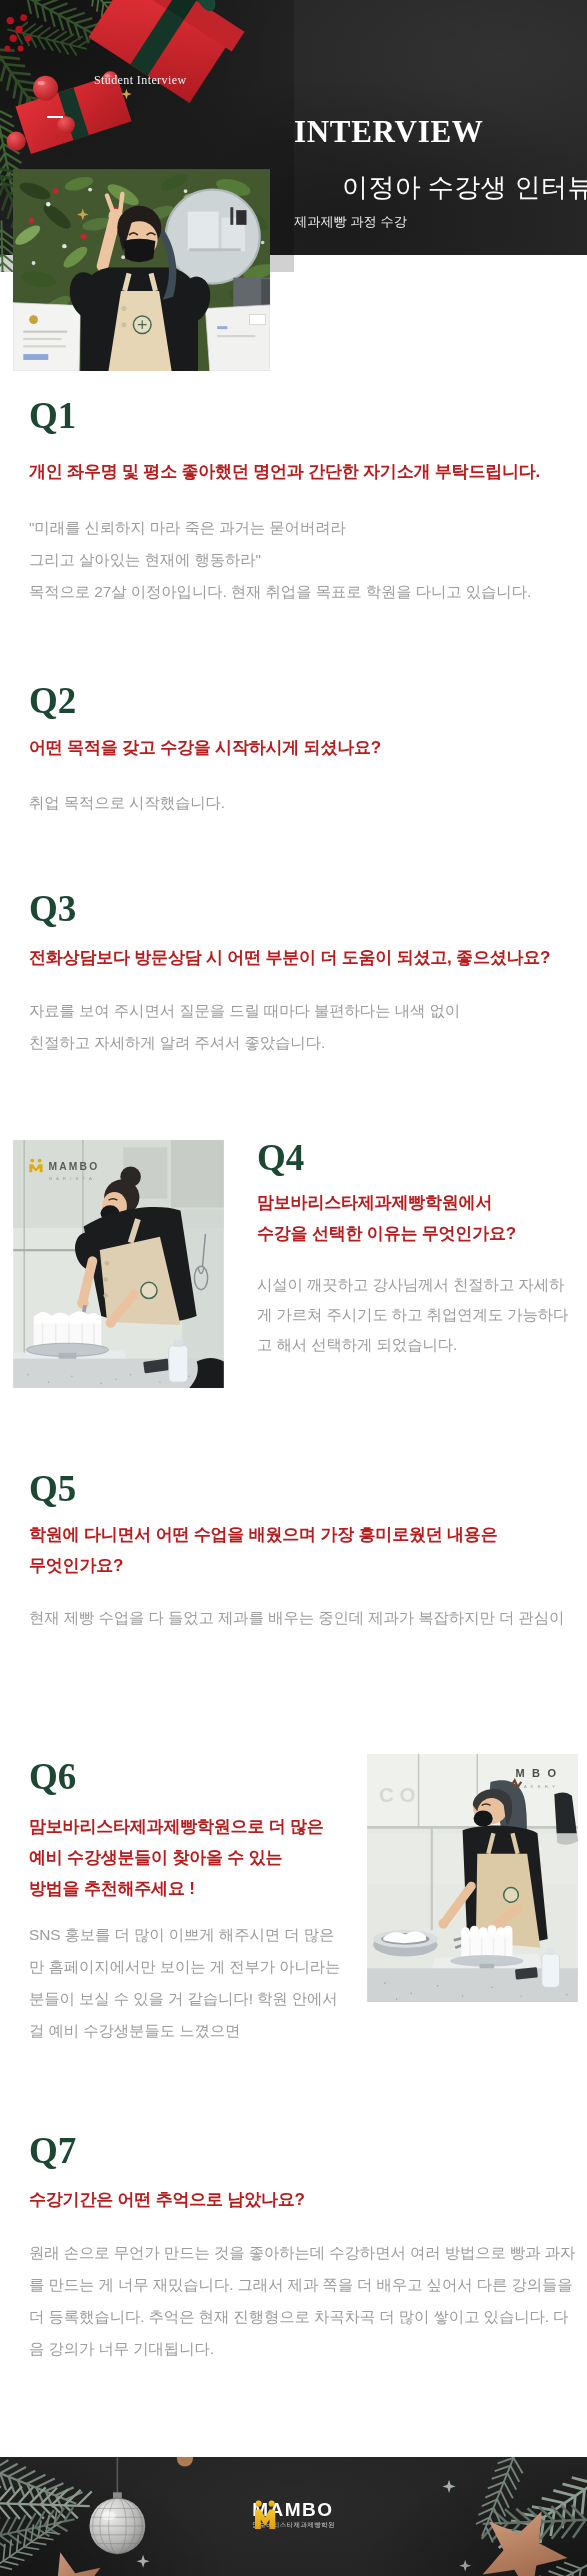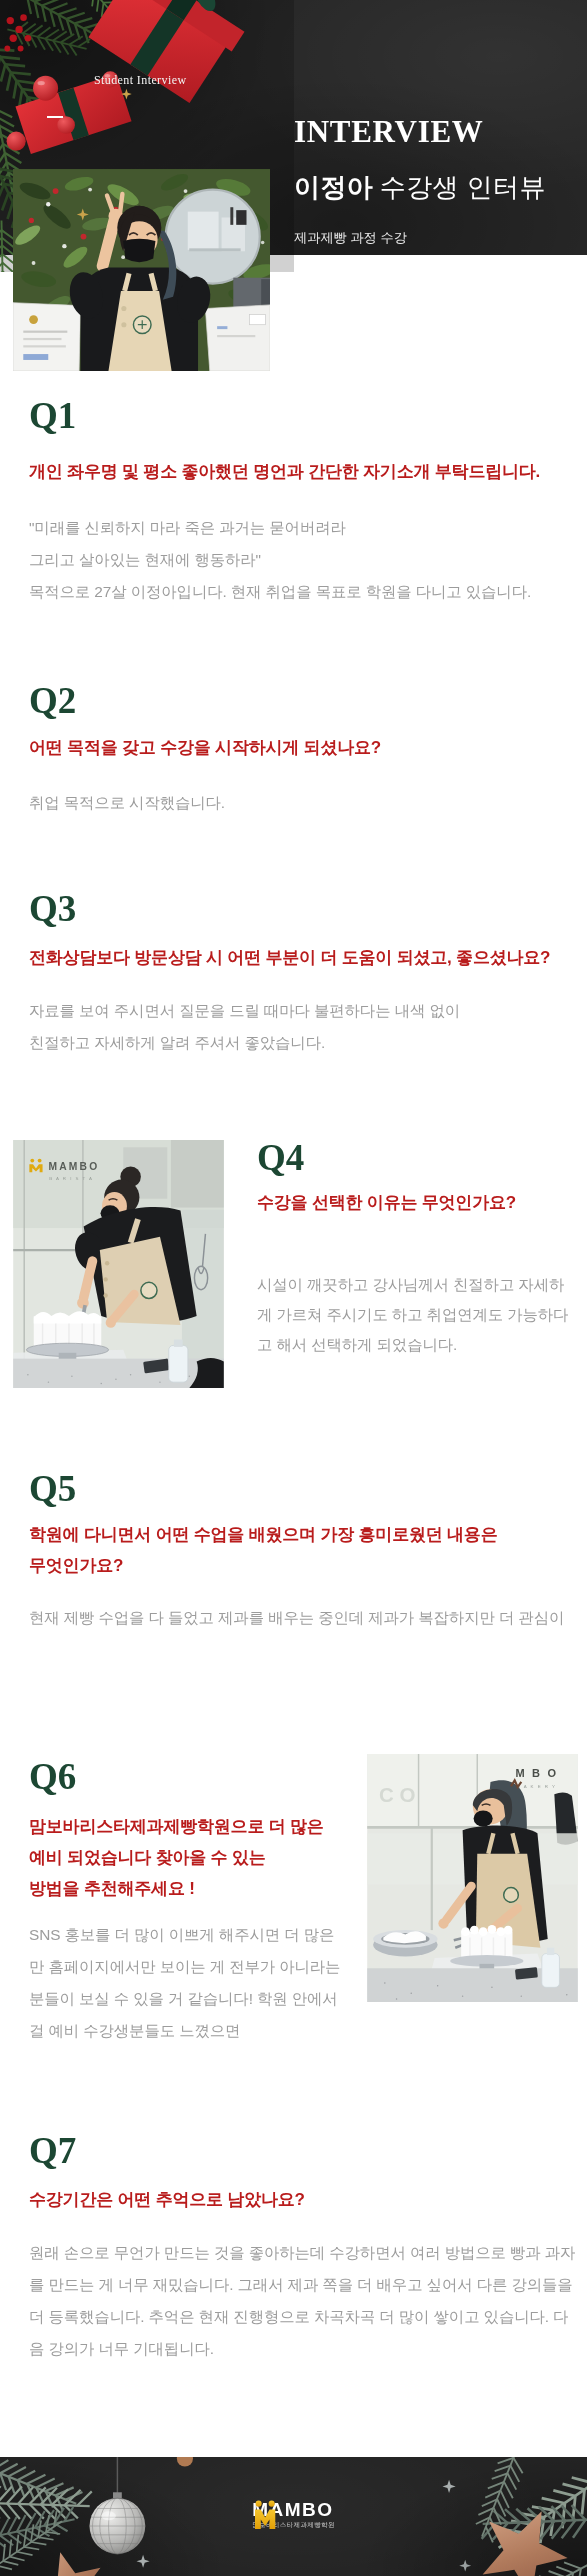--- a/index.html
+++ b/index.html
@@ -12,22 +12,22 @@
           radial-gradient(382px 205px at 58% 88%, rgba(0,0,0,.30), transparent 72%),
           radial-gradient(316px 308px at 6% 6%, rgba(0,0,0,.45), transparent 75%);}
   .deco{position:absolute;left:0;top:0;}
   .eyebrow{position:absolute;left:46px;top:73px;font-family:"Liberation Serif",serif;
            font-size:12px;color:#f4f4f4;letter-spacing:0.4px;margin-left:48px;}
   .eyebrow-dash{position:absolute;left:47px;top:116px;width:16px;height:2.2px;background:#ffffff;}
   .hero-title{position:absolute;left:294px;top:114px;font-family:Liberation Serif, serif;
               font-size:31px;font-weight:700;color:#ffffff;letter-spacing:0.7px;}
   .hero-name{position:absolute;left:294px;top:170px;font-size:26px;color:#ffffff;
              font-weight:400;letter-spacing:0.4px;white-space:nowrap;}
-  .hero-name b{font-weight:700;margin-right:6.6px;}
-  .hero-sub{position:absolute;left:294px;top:213px;font-size:13.2px;color:#ededed;margin-top:16px;}
+  .hero-name b{font-weight:400;margin-right:6.6px;margin-left:48px;}
+  .hero-sub{position:absolute;left:294px;top:213px;font-size:13.2px;color:#ededed;}
   
   .photo{position:absolute;overflow:hidden;}
   .photo svg{display:block;}
   
   .qmark{position:absolute;left:29px;font-family:"Liberation Serif",serif;font-weight:700;
          font-size:37px;color:#1c4733;line-height:40px;}
   .question{position:absolute;left:29px;font-size:17px;font-weight:800;color:#b91c1c;
             letter-spacing:-0.2px;line-height:31px;}
   .qline{white-space:nowrap;}
   .answer{position:absolute;left:29px;font-size:15.4px;font-weight:400;color:#9c9c9c;
@@ -334,20 +334,21 @@
       <g>
         <rect x="212" y="280" width="26" height="50" rx="6" fill="#edf3f6" stroke="#c8d2d6"></rect>
         <rect x="219" y="272" width="12" height="10" fill="#d8dfe2"></rect>
       </g>
       <path d="M250,302 Q270,292 287,302 L287,338 L240,338 Q256,320 250,302 Z" fill="#1a1b1d"></path>
     </svg>
   </div>
   <section>
     <div class="qmark" style="top:1138px;left:257px">Q4</div>
     <div class="question" style="top:1187px;left:257px">
+      <div class="qline">맘보바리스타제과제빵학원에서</div>
       <div class="qline">수강을 선택한 이유는 무엇인가요?</div>
     </div>
     <div class="answer" style="top:1270px;left:257px;line-height:30px">
       <div class="aline">시설이 깨끗하고 강사님께서 친절하고 자세하</div>
       <div class="aline">게 가르쳐 주시기도 하고 취업연계도 가능하다</div>
       <div class="aline">고 해서 선택하게 되었습니다.</div>
     </div>
   </section>
 
   <section>
@@ -430,21 +431,21 @@
       <g>
         <rect x="238" y="272" width="24" height="46" rx="6" fill="#eef4f7" stroke="#ccd6da"></rect>
         <rect x="245" y="264" width="10" height="10" fill="#dde4e7"></rect>
       </g>
     </svg>
   </div>
   <section>
     <div class="qmark" style="top:1757px">Q6</div>
     <div class="question" style="top:1811px">
       <div class="qline">맘보바리스타제과제빵학원으로 더 많은</div>
-      <div class="qline">예비 되었습니다 찾아올 수 있는</div>
+      <div class="qline">예비 수강생분들이 찾아올 수 있는</div>
       <div class="qline">방법을 추천해주세요 !</div>
     </div>
     <div class="answer" style="top:1919px">
       <div class="aline">SNS 홍보를 더 많이 이쁘게 해주시면 더 많은</div>
       <div class="aline">만 홈페이지에서만 보이는 게 전부가 아니라는</div>
       <div class="aline">분들이 보실 수 있을 거 같습니다! 학원 안에서</div>
       <div class="aline">걸 예비 수강생분들도 느꼈으면</div>
     </div>
   </section>
 

